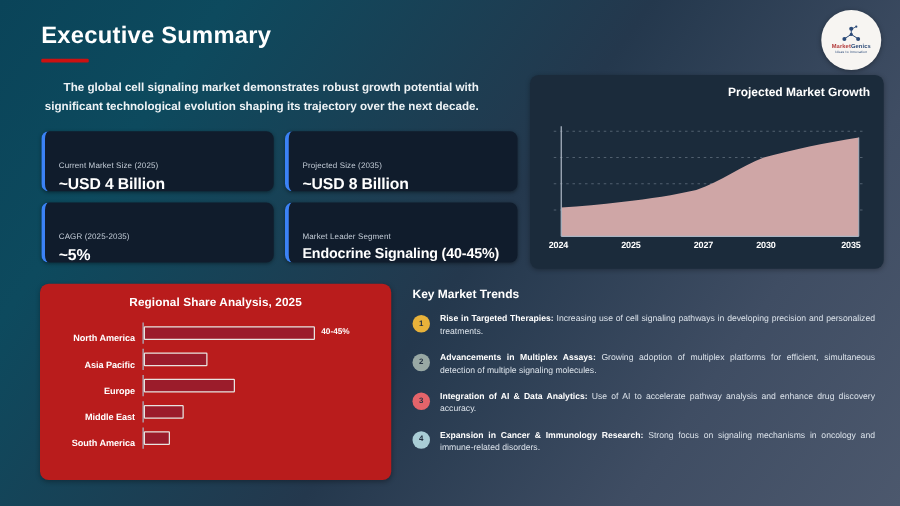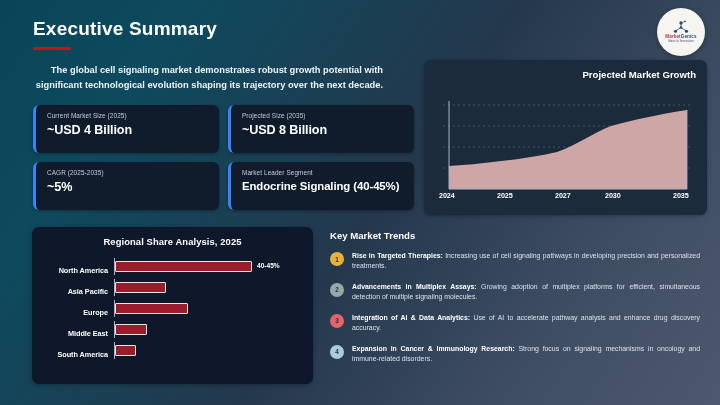--- a/index.html
+++ b/index.html
@@ -34,21 +34,21 @@
   .logo-name .g { color:#2b4a78; }
   .logo-tag { font-size:2.7px; color:#2b4a78; margin-top:1.2px; letter-spacing:.15px; line-height:1; }
 
   
   .stats { position:absolute; left:33px; top:105px; width:382px; display:flex; flex-wrap:wrap; gap:9px 9px; }
   .stat-card {
     width:186px; height:48px;
     background:#101c2c;
     border-radius:6px;
     border-left:3px solid #3b82f6;
-    padding:7px 10px 0 11px;
+    padding:24px 10px 0 11px;
     box-shadow:0 1px 3px rgba(0,0,0,.35);
   }
   .stat-label { font-size:6.4px; color:#c4cdd8; letter-spacing:.1px; margin-bottom:4px; }
   .stat-value { font-size:12.6px; font-weight:bold; color:#ffffff; letter-spacing:-.1px; }
   .stat-value.small { font-size:11.4px; }
 
   
   .growth-panel {
     position:absolute; left:424px; top:60px; width:283px; height:155px;
     background:#1b2b3b; border-radius:7px; padding:9px 11px 0 11px;
@@ -58,21 +58,21 @@
   .growth-plot { position:relative; width:261px; height:112px; margin-top:9px; }
   .growth-plot svg { display:block; }
   .growth-xlabels { position:absolute; left:0; bottom:-2px; width:261px; height:12px; }
   .growth-xlabels span {
     position:absolute; font-size:7.2px; font-weight:bold; color:#ffffff; letter-spacing:-.1px;
   }
 
   
   .regional-panel {
     position:absolute; left:32px; top:227px; width:281px; height:157px;
-    background:#0f172a; border-radius:7px; padding:9px 10px 0 10px;
+    background:#b91c1c; border-radius:7px; padding:9px 10px 0 10px;
     box-shadow:0 1px 4px rgba(0,0,0,.3);
   }
   .regional-title { font-size:9.4px; font-weight:bold; color:#ffffff; text-align:center; letter-spacing:.1px; }
   .bars { margin-top:11px; position:relative; }
   .bar-row { display:flex; align-items:flex-end; height:17px; margin-bottom:4px; }
   .bar-name {
     width:72px; text-align:right; padding-right:6px;
     font-size:7.3px; font-weight:bold; color:#ffffff; letter-spacing:-.05px;
   }
   .bar-track { position:relative; flex:1; height:17px; border-left:1px solid #aab4c2; }

